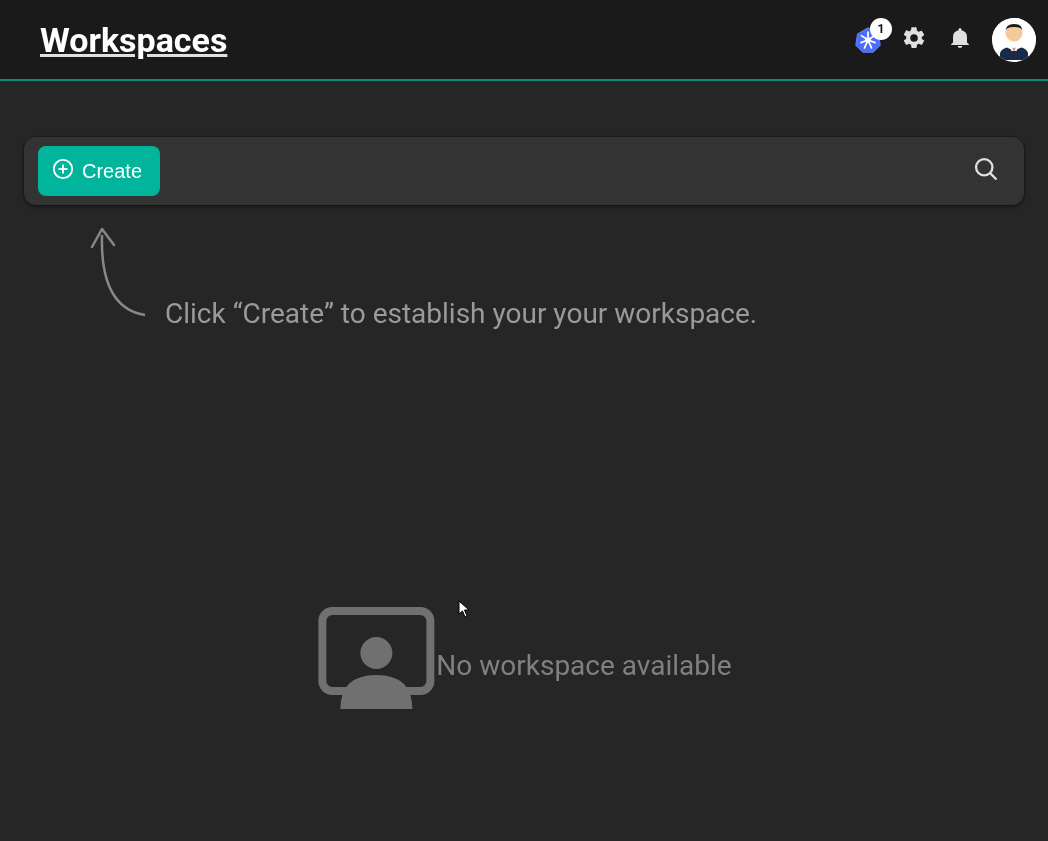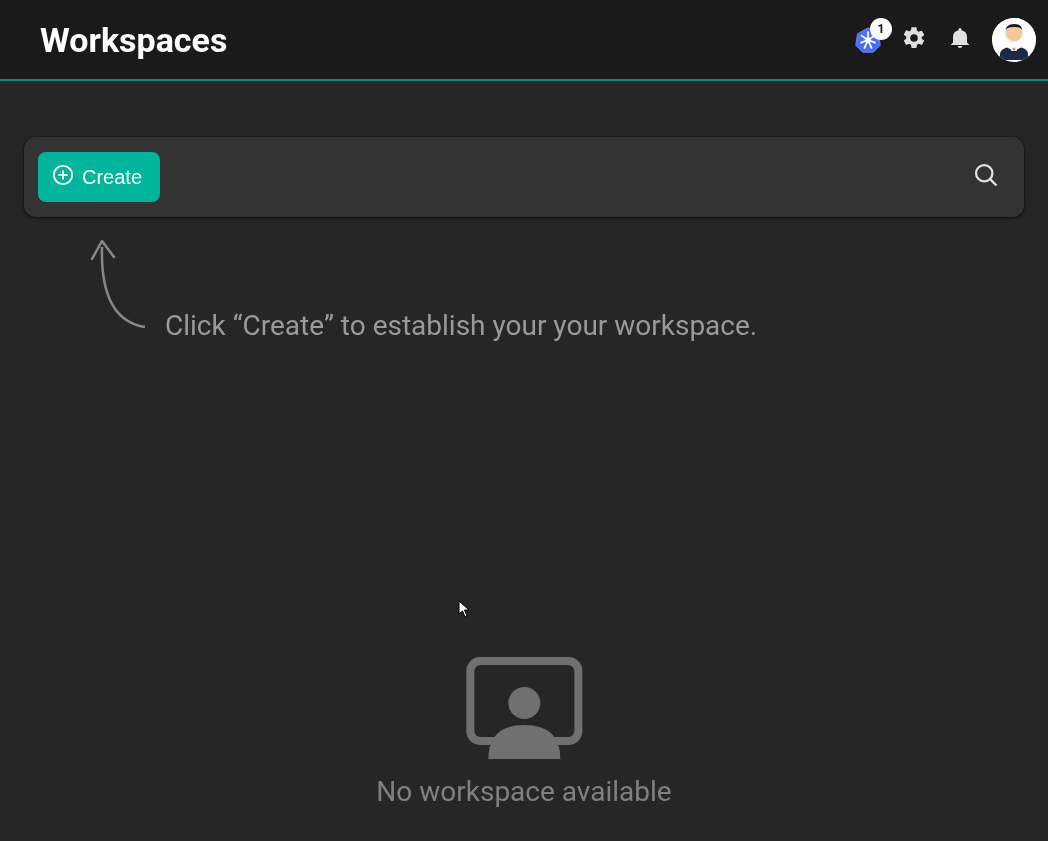--- a/index.html
+++ b/index.html
@@ -19,20 +19,21 @@
 
   
   .header {
     height: 81px;
     background: #1a1a1a;
     display: flex;
     align-items: center;
     justify-content: space-between;
     padding: 0 12px 0 40px;
     border-bottom: 2px solid #0a8a7a;
+    text-decoration: underline;
   }
   .header-title {
     font-size: 34px;
     font-weight: 700;
     color: #ffffff;
   }
   .header-right {
     display: flex;
     align-items: center;
     gap: 18px;
@@ -94,21 +95,21 @@
     background: #262626;
     height: 100%;
     position: relative;
   }
 
   
   .toolbar {
     margin: 50px 24px 0 24px;
     background: #333333;
     border-radius: 12px;
-    height: 80px;
+    height: 68px;
     display: flex;
     align-items: center;
     padding: 0 22px 0 14px;
     box-shadow: 0 2px 4px rgba(0,0,0,0.4), 0 0 0 1px rgba(0,0,0,0.2);
     justify-content: space-between;
   }
   .create-btn {
     display: flex;
     align-items: center;
     gap: 8px;
@@ -147,25 +148,25 @@
     font-size: 28px;
     color: #9a9a9a;
     margin-left: 85px;
     margin-top: -30px;
   }
 
   
   .empty {
     position: absolute;
     left: 50%;
-    top: 518px;
+    top: 468px;
     transform: translateX(-50%);
     text-align: center;
     display: flex;
-    flex-direction: column;
+    flex-direction: row;
     align-items: center;
   }
   .empty-icon {
     width: 120px;
     height: 110px;
     margin-bottom: 6px;
   }
   .empty-text {
     font-size: 28px;
     color: #808080;

